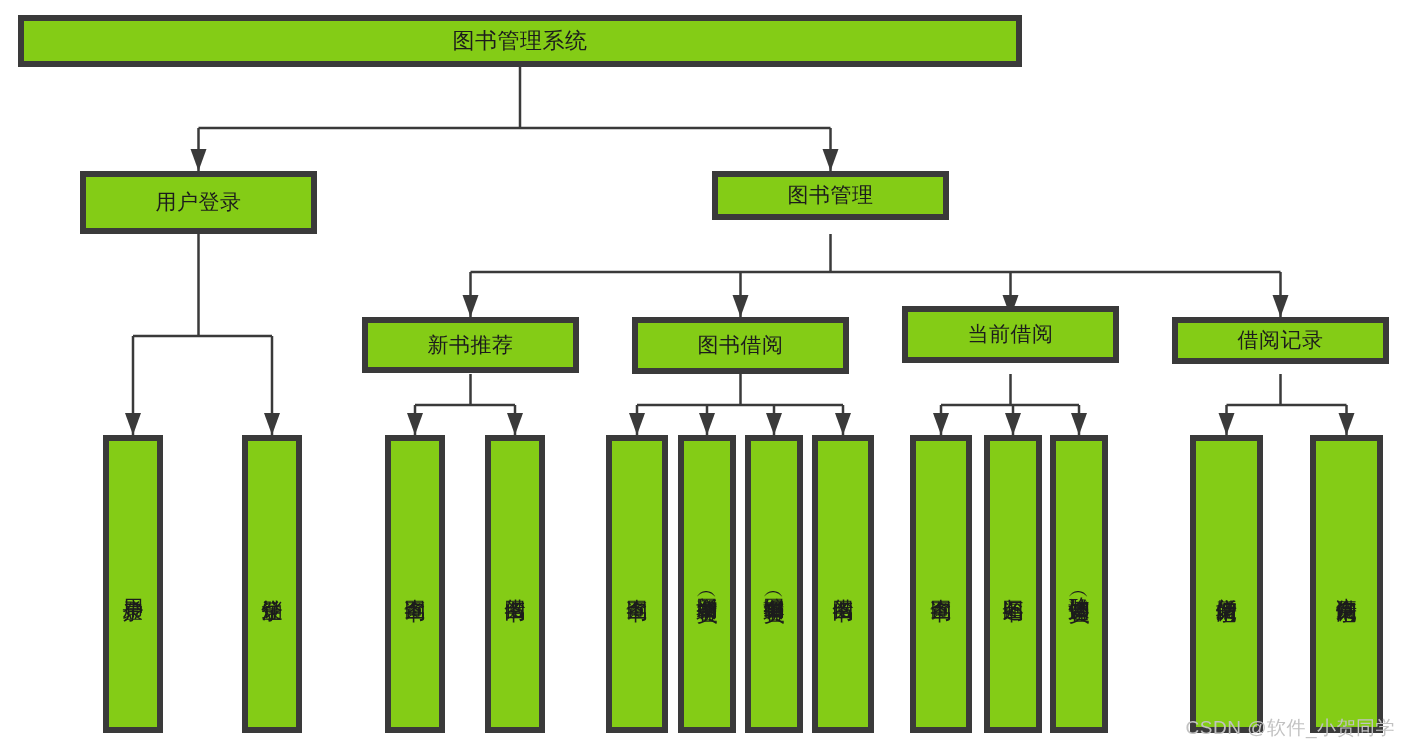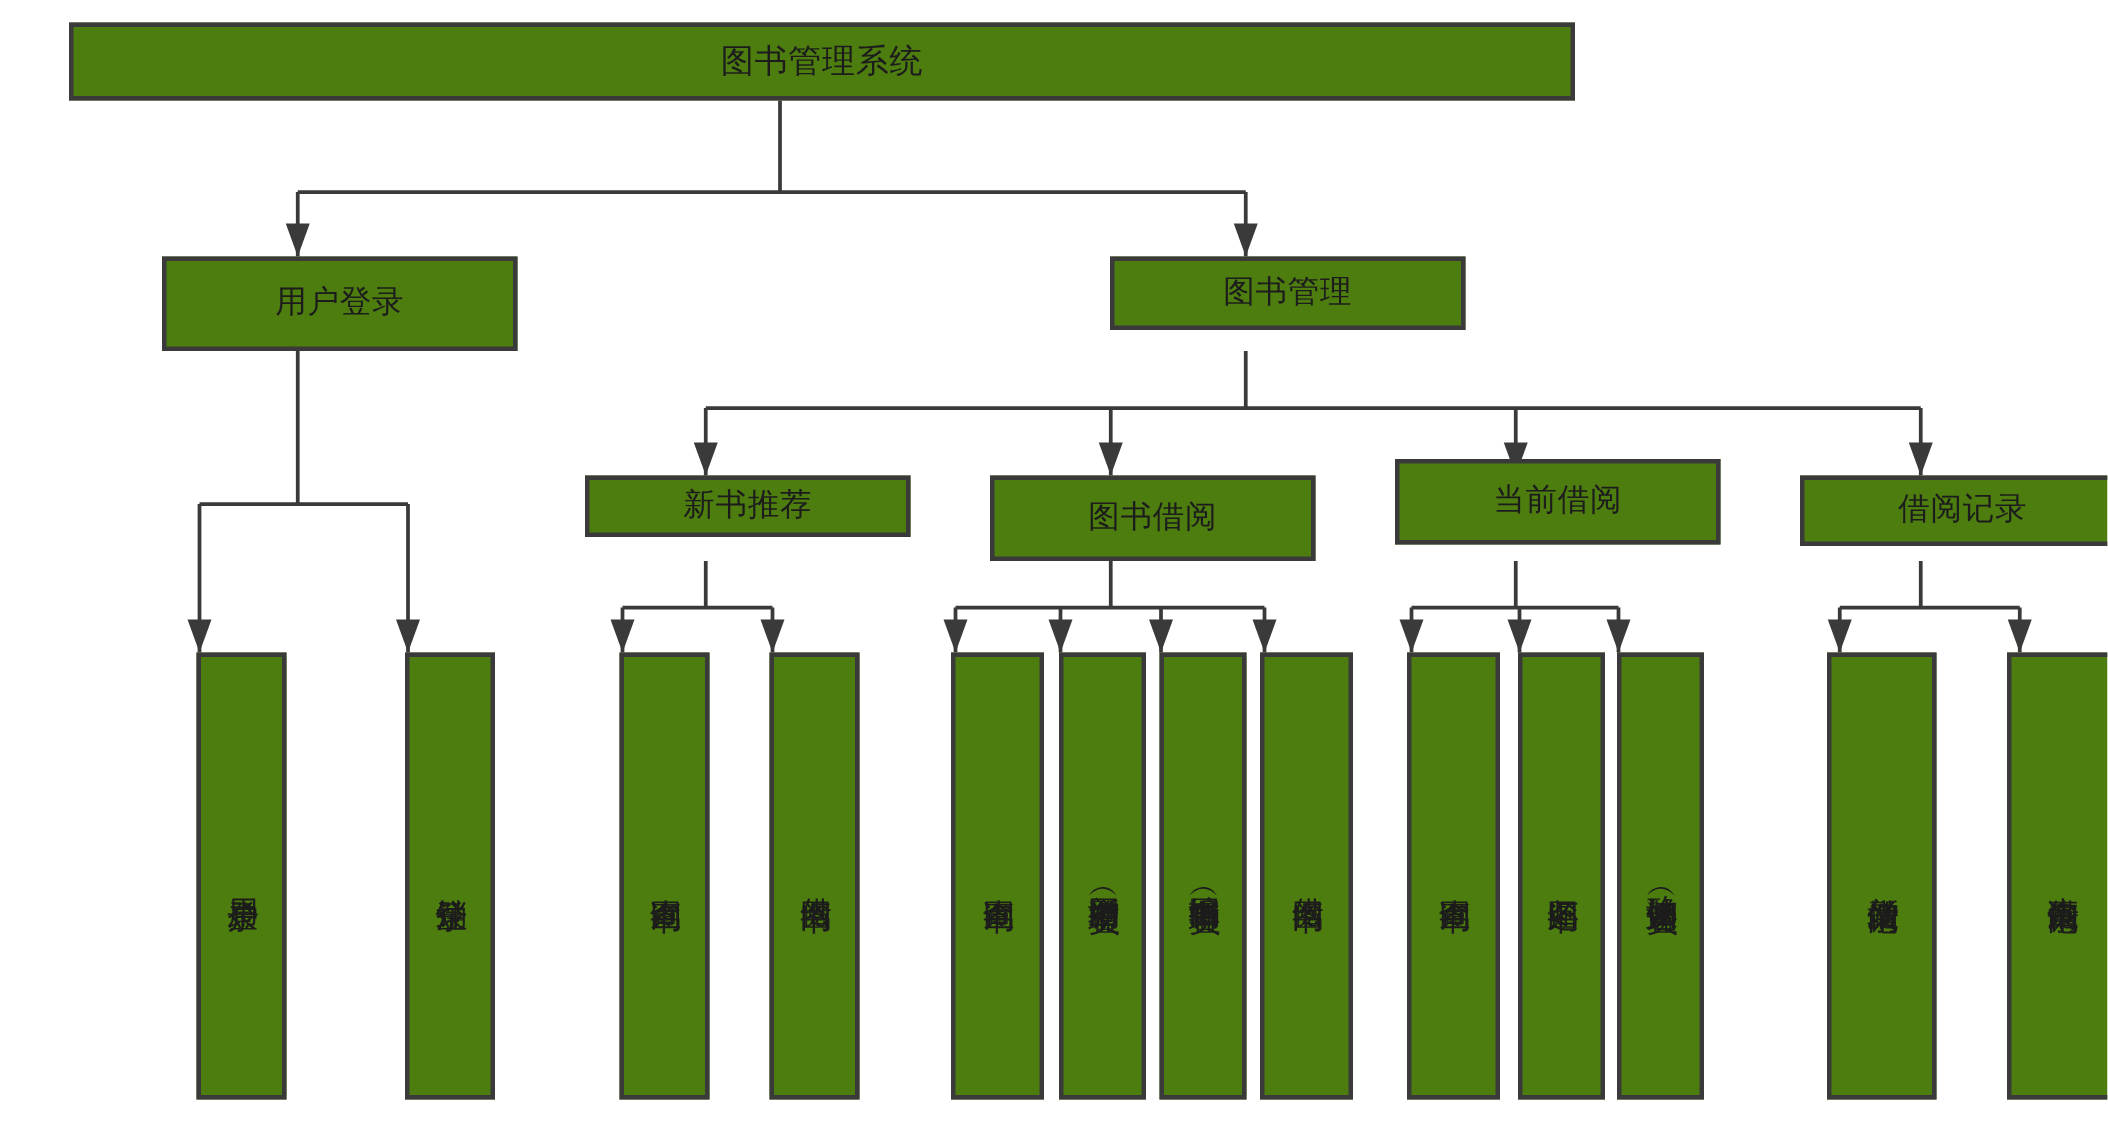--- a/index.html
+++ b/index.html
@@ -20,27 +20,26 @@
   #wires {
     position: absolute;
     left: 0;
     top: 0;
     width: 1405px;
     height: 747px;
   }
   .node {
     position: absolute;
     box-sizing: border-box;
-    background: #4d7c0f;
-    border: 3px solid #84cc16;
+    background: #84cc16;
+    border: 6px solid #84cc16;
     display: flex;
     align-items: center;
     justify-content: center;
     overflow: hidden;
-    margin-left: 28px;
   }
   .node .label {
     color: #1c1c1c;
     text-align: center;
     line-height: 1.06;
     letter-spacing: 0.5px;
   }
   .node.horizontal .label {
     font-size: 21px;
   }
@@ -127,21 +126,21 @@
   <div id="nodes-layer">
       <div class="node horizontal root" style="left: 18px; top: 15px; width: 1004px; height: 52px; border-color: rgb(58, 58, 58);">
         <span class="label" style="color: rgb(28, 28, 28);">图书管理系统</span>
       </div>
       <div class="node horizontal" style="left: 80px; top: 171px; width: 237px; height: 63px; border-color: rgb(58, 58, 58);">
         <span class="label" style="color: rgb(28, 28, 28);">用户登录</span>
       </div>
       <div class="node horizontal" style="left: 712px; top: 171px; width: 237px; height: 49px; border-color: rgb(58, 58, 58);">
         <span class="label" style="color: rgb(28, 28, 28);">图书管理</span>
       </div>
-      <div class="node horizontal" style="left: 362px; top: 317px; width: 217px; height: 41px; border-color: rgb(58, 58, 58);">
+      <div class="node horizontal" style="left: 362px; top: 317px; width: 217px; height: 56px; border-color: rgb(58, 58, 58);">
         <span class="label" style="color: rgb(28, 28, 28);">新书推荐</span>
       </div>
       <div class="node horizontal" style="left: 632px; top: 317px; width: 217px; height: 57px; border-color: rgb(58, 58, 58);">
         <span class="label" style="color: rgb(28, 28, 28);">图书借阅</span>
       </div>
       <div class="node horizontal" style="left: 902px; top: 306px; width: 217px; height: 57px; border-color: rgb(58, 58, 58);">
         <span class="label" style="color: rgb(28, 28, 28);">当前借阅</span>
       </div>
       <div class="node horizontal" style="left: 1172px; top: 317px; width: 217px; height: 47px; border-color: rgb(58, 58, 58);">
         <span class="label" style="color: rgb(28, 28, 28);">借阅记录</span>
@@ -179,13 +178,14 @@
       <div class="node vertical" style="left: 1050px; top: 435px; width: 58px; height: 298px; border-color: rgb(58, 58, 58);">
         <span class="label" style="color: rgb(28, 28, 28);">确认归还（管理员）</span>
       </div>
       <div class="node vertical" style="left: 1190px; top: 435px; width: 73px; height: 298px; border-color: rgb(58, 58, 58);">
         <span class="label" style="color: rgb(28, 28, 28);">新增借阅记录</span>
       </div>
       <div class="node vertical" style="left: 1310px; top: 435px; width: 73px; height: 298px; border-color: rgb(58, 58, 58);">
         <span class="label" style="color: rgb(28, 28, 28);">查询借阅记录</span>
       </div>
     </div>
+  <div class="watermark">CSDN @软件_小贺同学</div>
 </div>
 
 </body></html>

